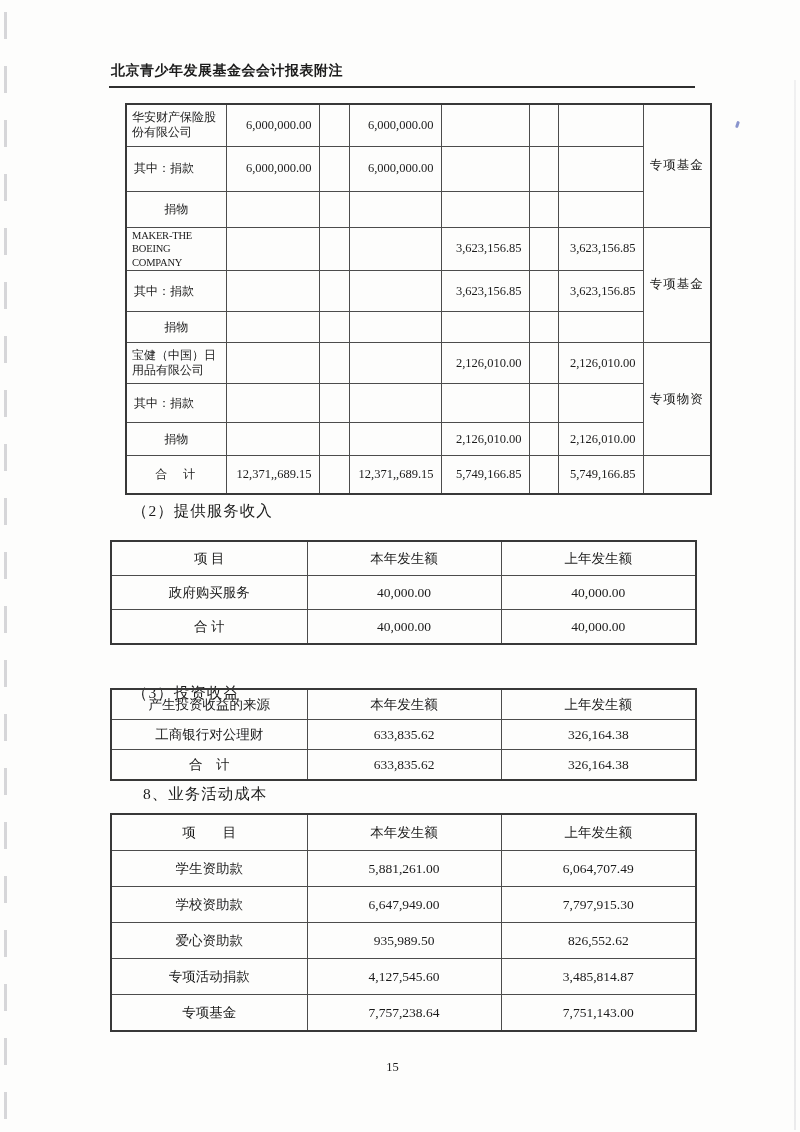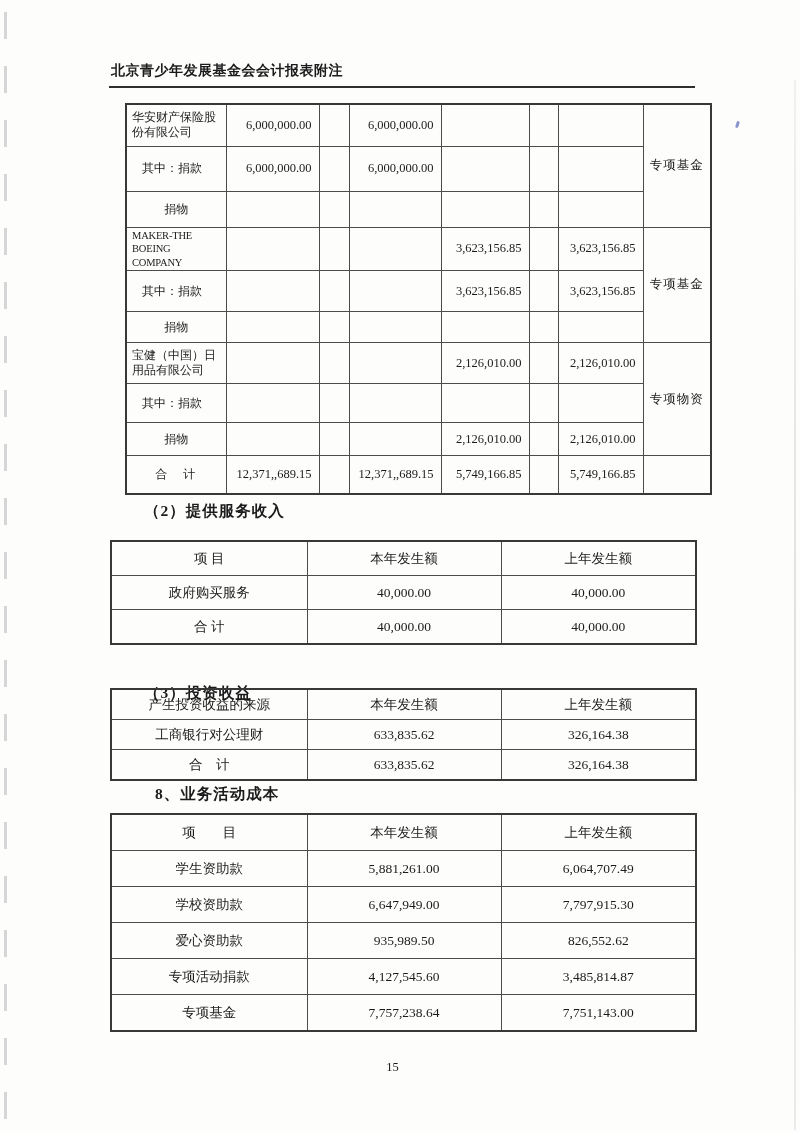--- a/index.html
+++ b/index.html
@@ -29,31 +29,31 @@
   }
   .pen-mark {
     position: absolute; left: 736px; top: 121px; width: 3px; height: 7px;
     background: #6b79c0; border-radius: 2px; transform: rotate(18deg); opacity: .8;
   }
   table { border-collapse: collapse; table-layout: fixed; position: absolute; left: 110px; }
   td { border: 1px solid #4c4c4c; vertical-align: middle; overflow: hidden; }
   .t1 { top: 103px; width: 585px; font-size: 12px; border: 2px solid #383838; margin-left: 15px; }
   .t1 .name { text-align: left; padding: 1px 3px 1px 5px; line-height: 1.3; }
   .t1 .en   { font-size: 10.5px; letter-spacing: -0.2px; }
-  .t1 .sub  { text-align: left; padding-left: 15px; }
+  .t1 .sub  { text-align: left; padding-left: 7px; }
   .t1 .obj  { text-align: center; }
   .t1 .num  { text-align: right; padding-right: 7px; font-size: 12.5px; }
   .t1 .cat  { text-align: center; font-size: 12.5px; letter-spacing: 1px; }
   .t1 .tot  { text-align: center; letter-spacing: 2px; }
   .ts { width: 585px; font-size: 13.5px; border: 2px solid #383838; }
   .ts td { text-align: center; }
   .t2 { top: 540px; } .t2 td { height: 31px; }
   .t3 { top: 688px; } .t3 td { height: 27px; }
   .t4 { top: 813px; } .t4 td { height: 33px; }
-  .heading { position: absolute; font-size: 15.5px; letter-spacing: 1px; font-weight: 700; margin-left: 12px; }
+  .heading { position: absolute; font-size: 15.5px; letter-spacing: 1px; font-weight: 400; }
   .h-2 { left: 132px; top: 501px; }
   .h-3 { left: 132px; top: 683px; }
   .h-8 { left: 143px; top: 784px; }
   .page-number { position: absolute; left: 100px; top: 1060px; width: 585px; text-align: center; font-size: 12.5px; }
 </style>
 </head>
 <body>
 
 <div class="page">
   <div class="binding-strip"></div>

